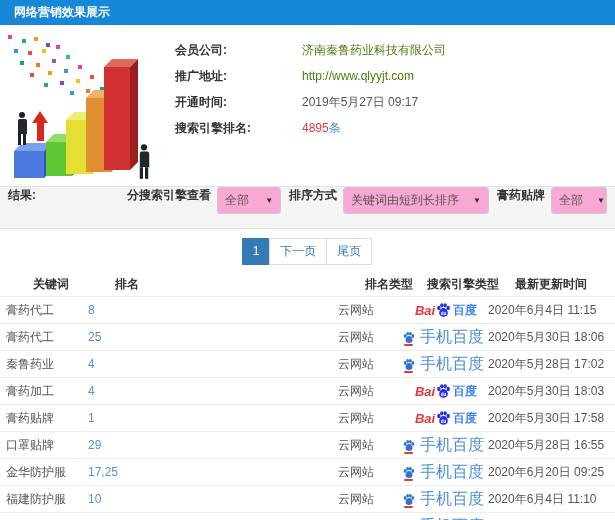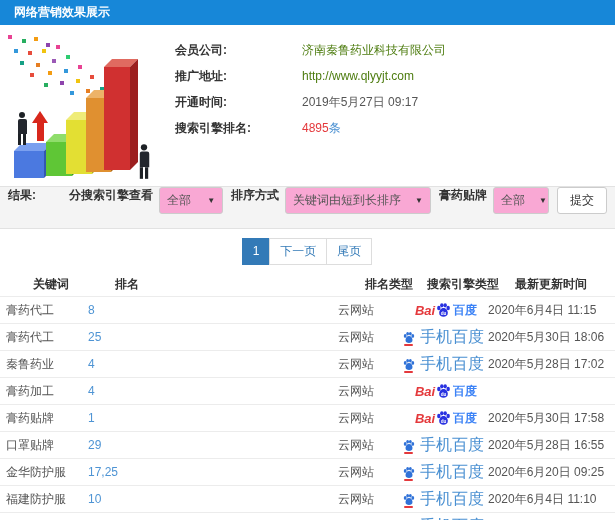--- a/index.html
+++ b/index.html
@@ -168,21 +168,20 @@
   <span class="f-label">排序方式</span>
   <div class="selectbox sel-mid">
     <span>关键词由短到长排序</span>
     <span class="caret">▼</span>
   </div>
   <span class="f-label">膏药贴牌</span>
   <div class="selectbox sel-small">
     <span>全部</span>
     <span class="caret">▼</span>
   </div>
-  <button class="submit-btn">提交</button>
 </div>
 
 <div class="pager">
   <div class="pg active">1</div>
   <div class="pg">下一页</div>
   <div class="pg">尾页</div>
 </div>
 
 <div class="table">
   <div class="trow thead">
@@ -269,20 +268,21 @@
       <ellipse cx="5" cy="9" rx="2.6" ry="3.4" fill="#2932e1"></ellipse>
       <ellipse cx="19" cy="9" rx="2.6" ry="3.4" fill="#2932e1"></ellipse>
       <ellipse cx="9.5" cy="5" rx="2.6" ry="3.2" fill="#2932e1"></ellipse>
       <ellipse cx="14.5" cy="5" rx="2.6" ry="3.2" fill="#2932e1"></ellipse>
       <path d="M12 9 C8 9 5.5 13 5.5 16.5 C5.5 20.5 8.5 22 12 22 C15.5 22 18.5 20.5 18.5 16.5 C18.5 13 16 9 12 9 Z" fill="#2932e1"></path>
       <text x="12" y="19" font-size="7" fill="#fff" text-anchor="middle" font-weight="bold">du</text>
     </svg>
     <span class="bd-cn">百度</span>
   </span>
 </span>
+    <span class="c-time">2020年5月30日 18:03</span>
   </div>
 
   <div class="trow">
     <span class="c-keyword">膏药贴牌</span>
     <span class="c-rank"><a href="#">1</a></span>
     <span class="c-ranktype">云网站</span>
     <span class="c-engine">
   <span class="bdlogo">
     <span class="bai">Bai</span>
     <svg width="17" height="16" viewBox="0 0 24 24">

